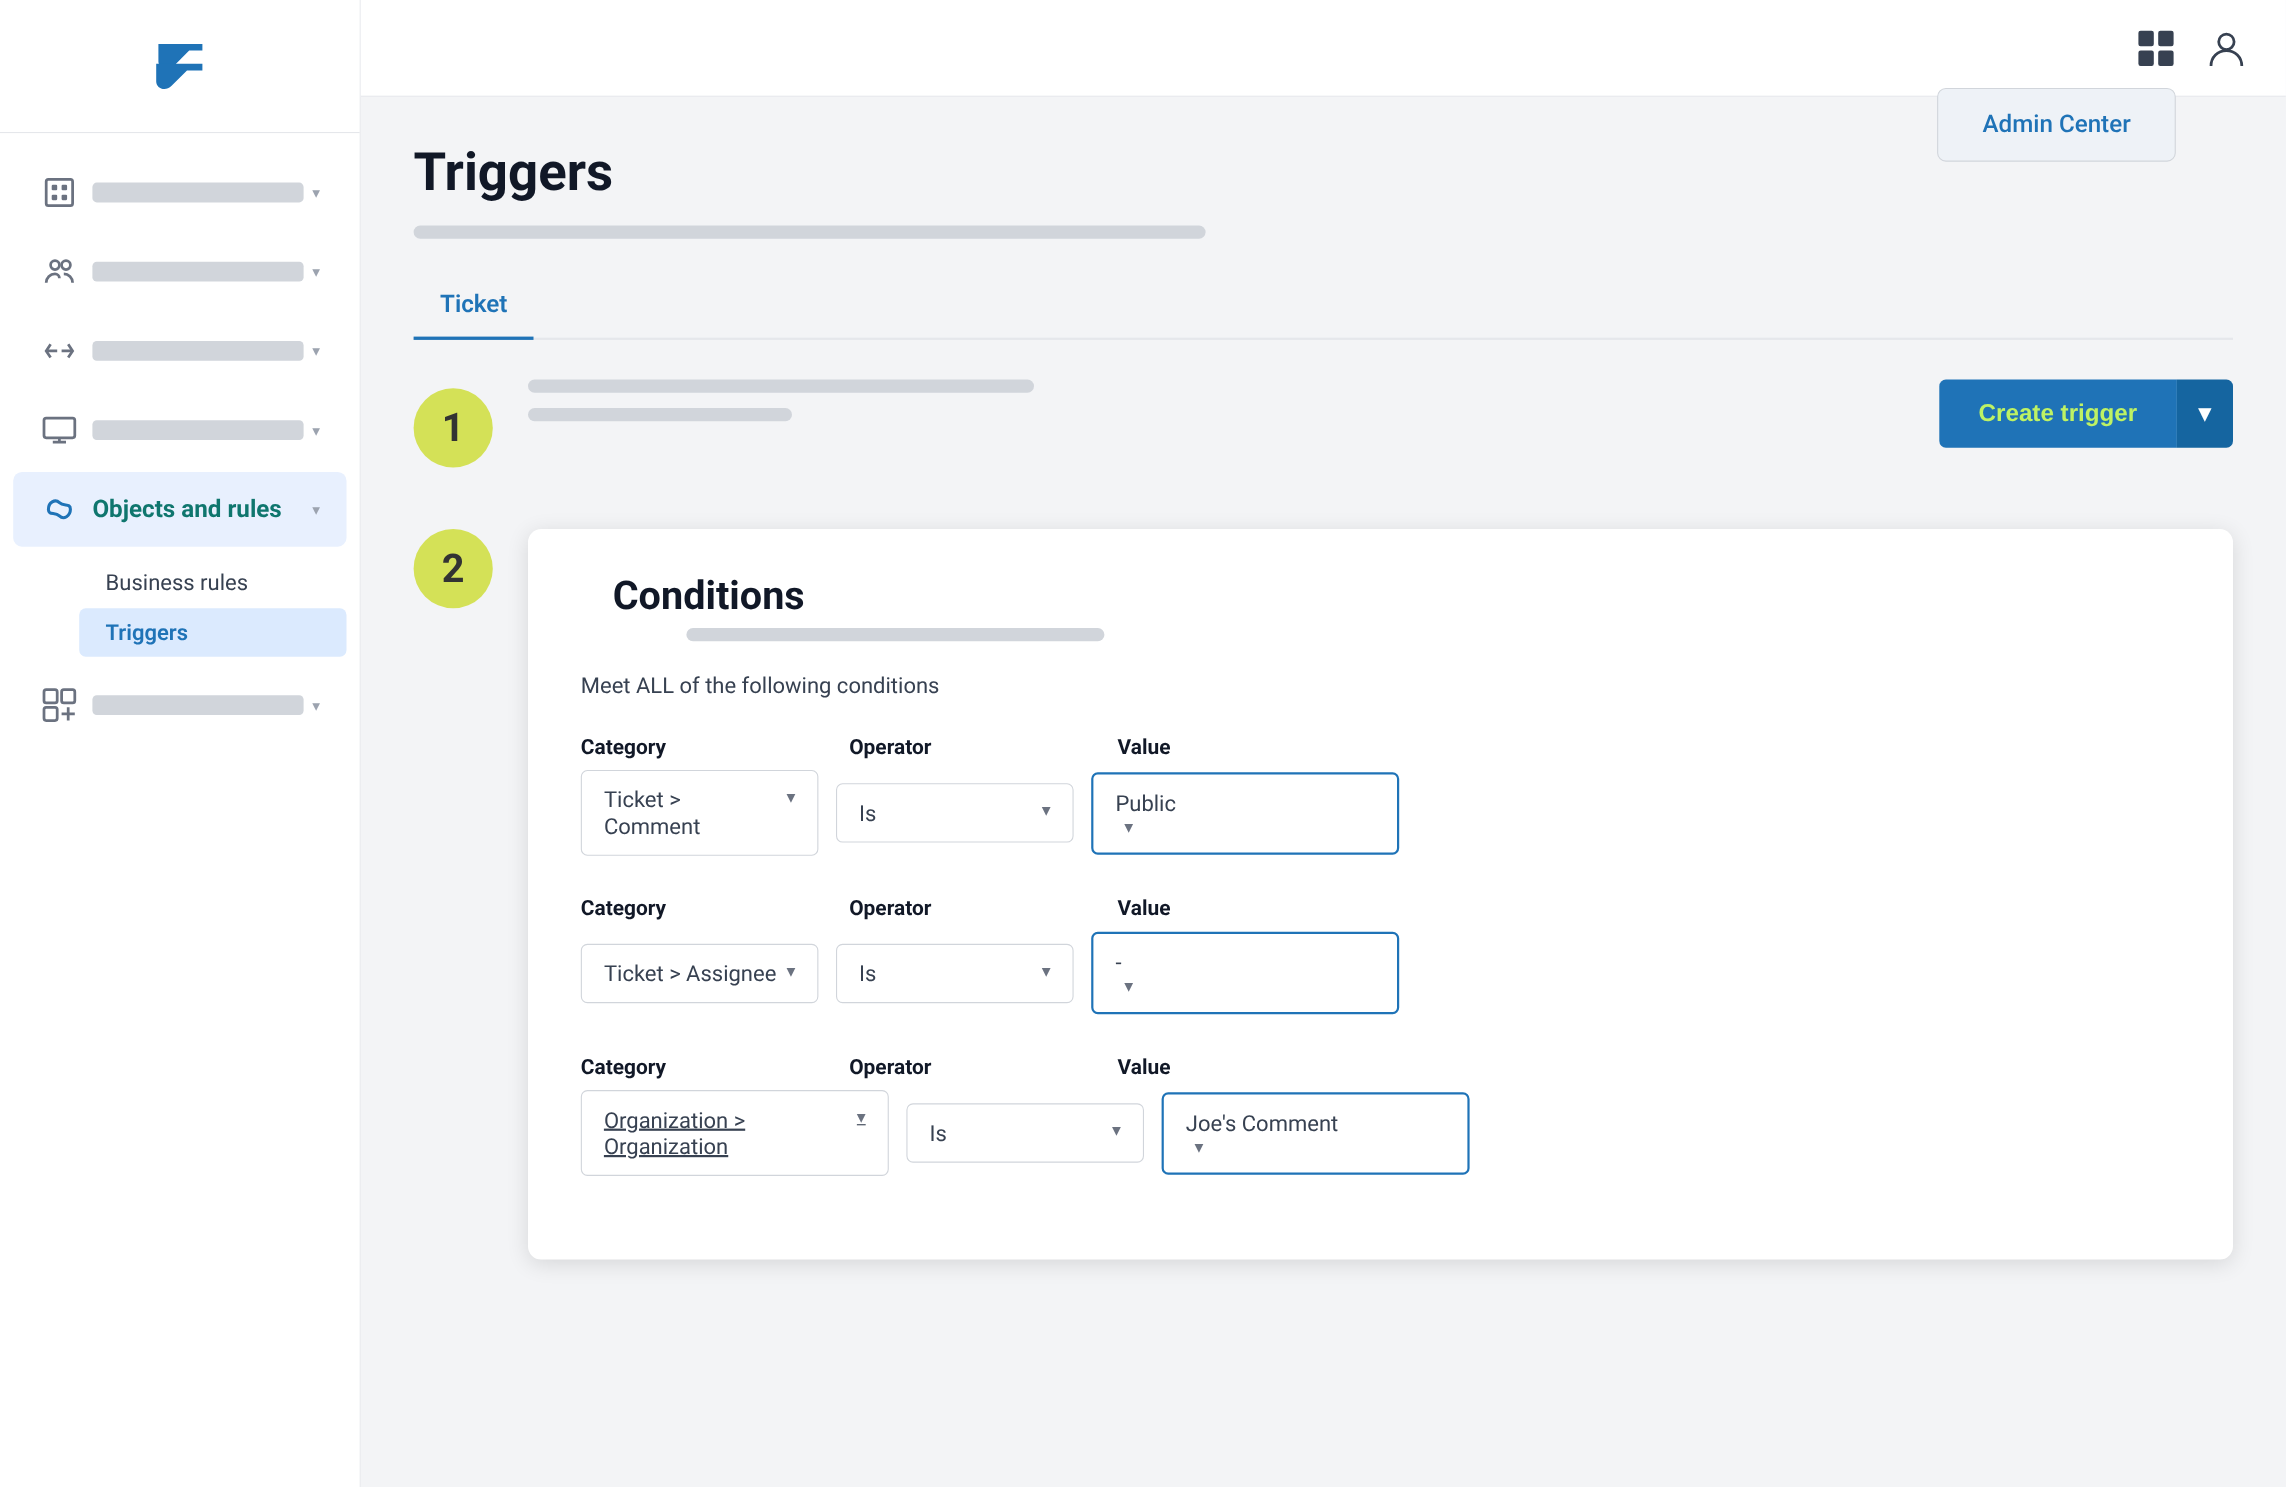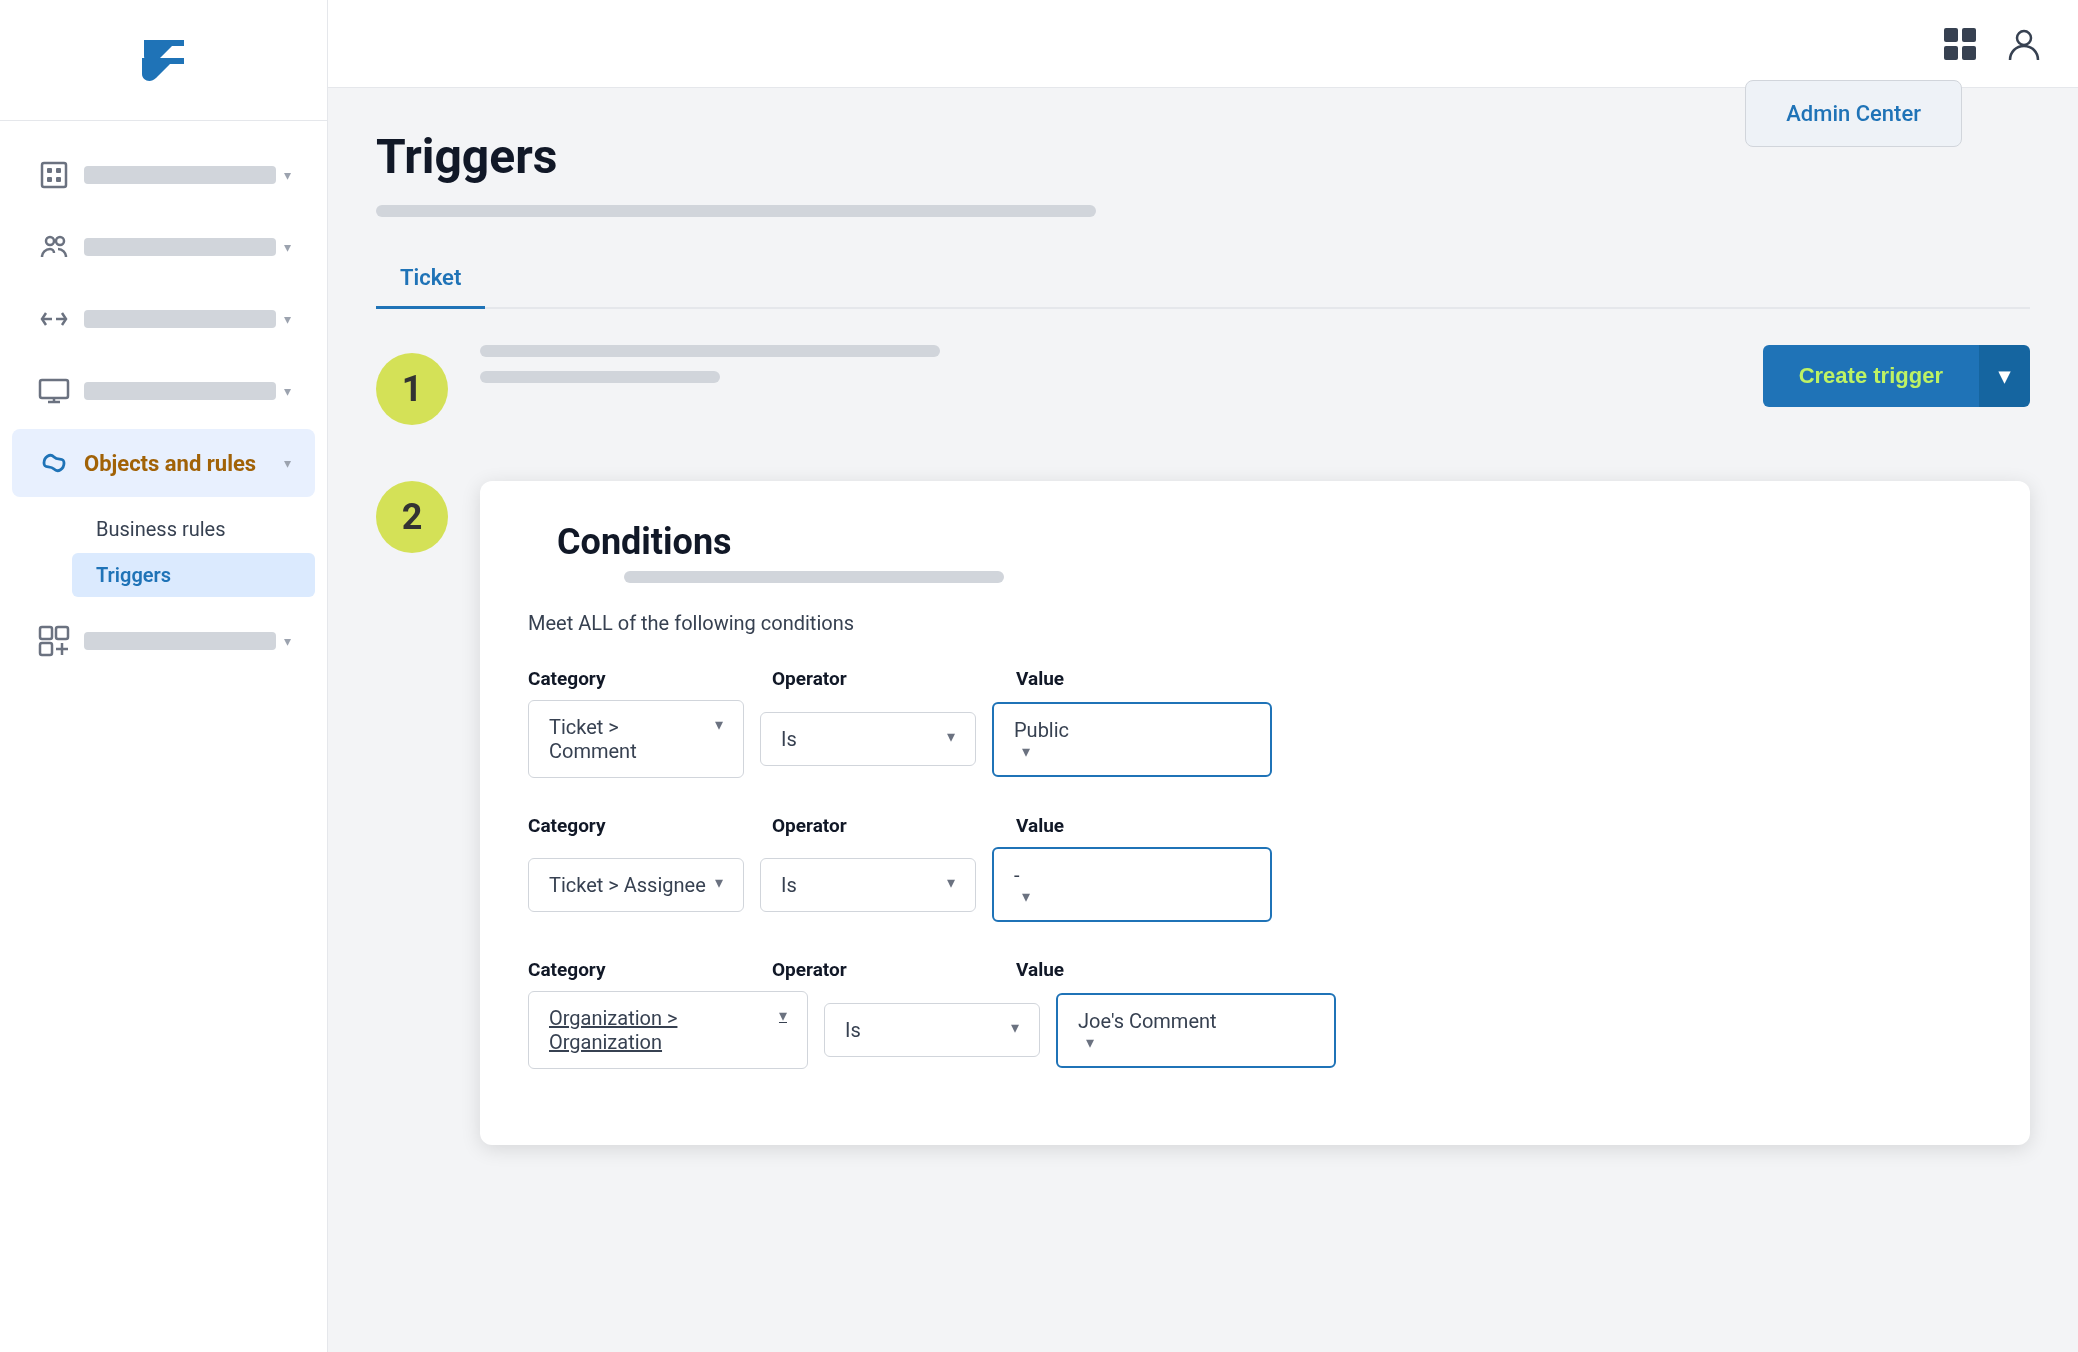--- a/index.html
+++ b/index.html
@@ -141,21 +141,21 @@
       align-items: center;
       justify-content: center;
       cursor: pointer;
       color: #6b7280;
     }
 
     
     .admin-dropdown {
       position: absolute;
       top: 80px;
-      right: 116px;
+      right: 100px;
       background: #eef2f7;
       border: 1px solid #d1d5db;
       border-radius: 8px;
       padding: 20px 40px;
       z-index: 100;
     }
 
     .admin-dropdown a {
       color: #1f73b7;
       font-size: 22px;
@@ -434,21 +434,21 @@
       <div class="nav-label-bar"></div>
       <span class="nav-chevron">▾</span>
     </div>
 
     <div class="nav-item active">
       <div class="nav-icon">
         <svg width="36" height="36" viewBox="0 0 36 36" fill="none" stroke="#1f73b7" stroke-width="2.8">
           <path d="M8 18 C8 12 14 8 18 12 C22 16 28 12 28 18 C28 24 22 28 18 24 C14 20 8 24 8 18Z"></path>
         </svg>
       </div>
-      <span class="nav-label-text" style="color:#a16207; font-size:22px; font-weight:700; flex:1;">Objects and rules</span>
+      <span class="nav-label-text" style="color:#0f766e; font-size:22px; font-weight:700; flex:1;">Objects and rules</span>
       <span class="nav-chevron">▾</span>
     </div>
 
     <div class="sub-nav">
       <div class="sub-nav-item">
         <span>Business rules</span>
       </div>
       <div class="sub-nav-item active">
         <span>Triggers</span>
       </div>

